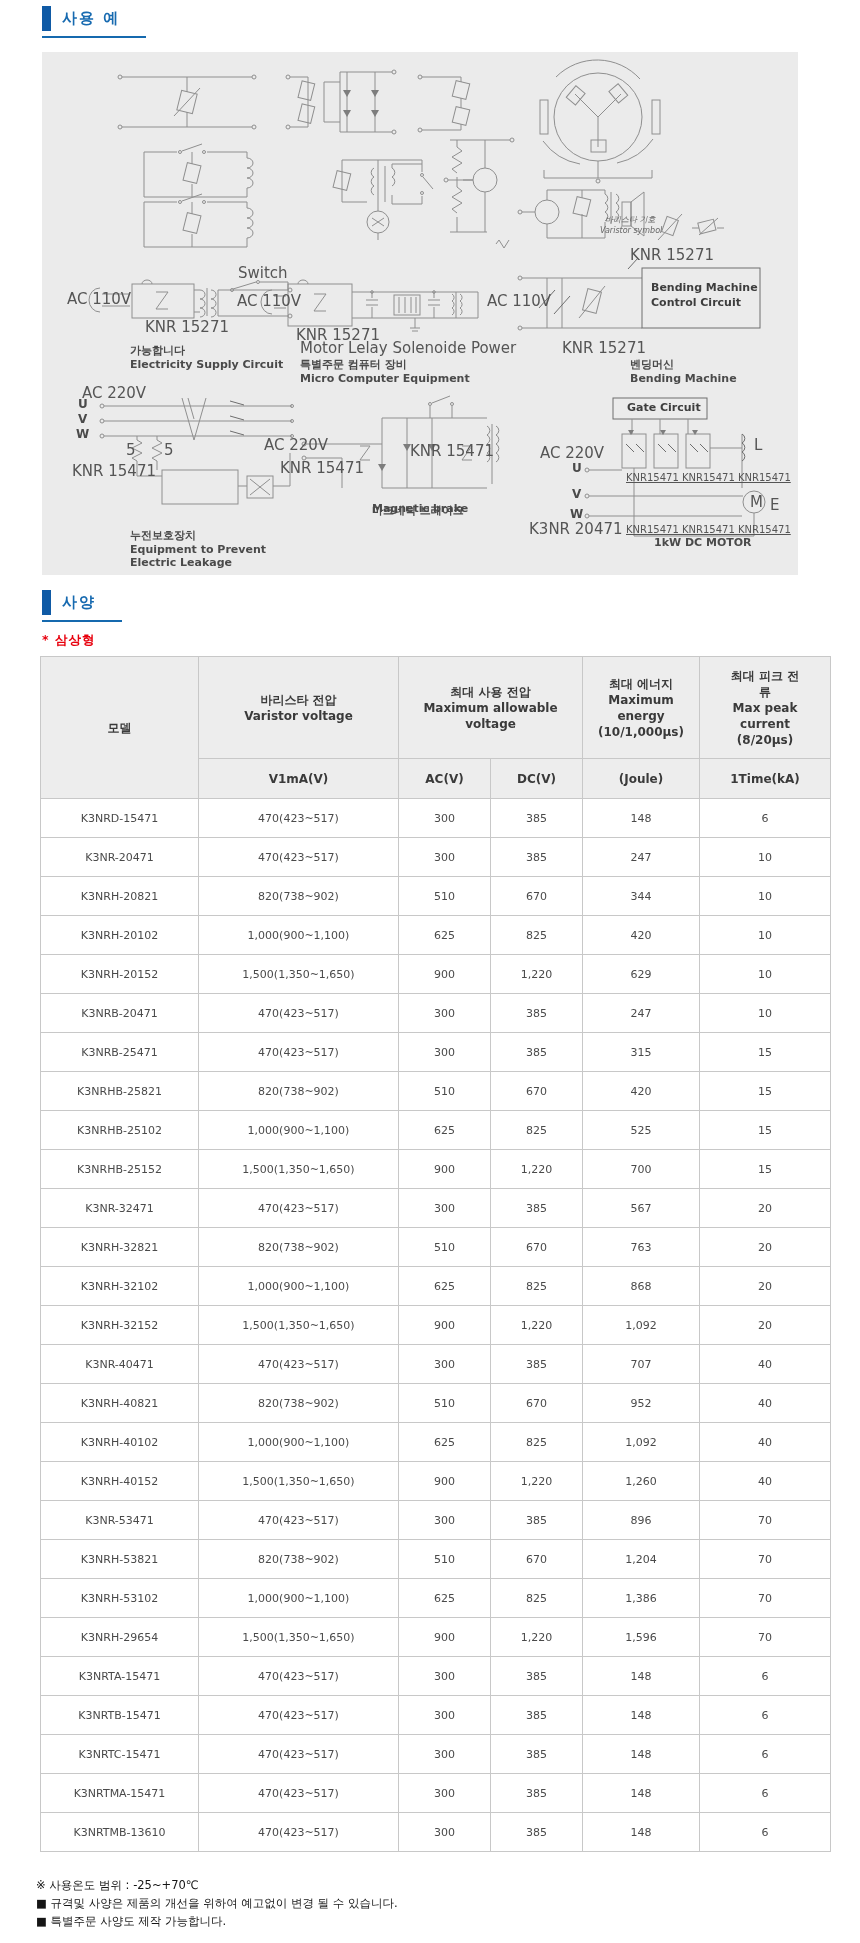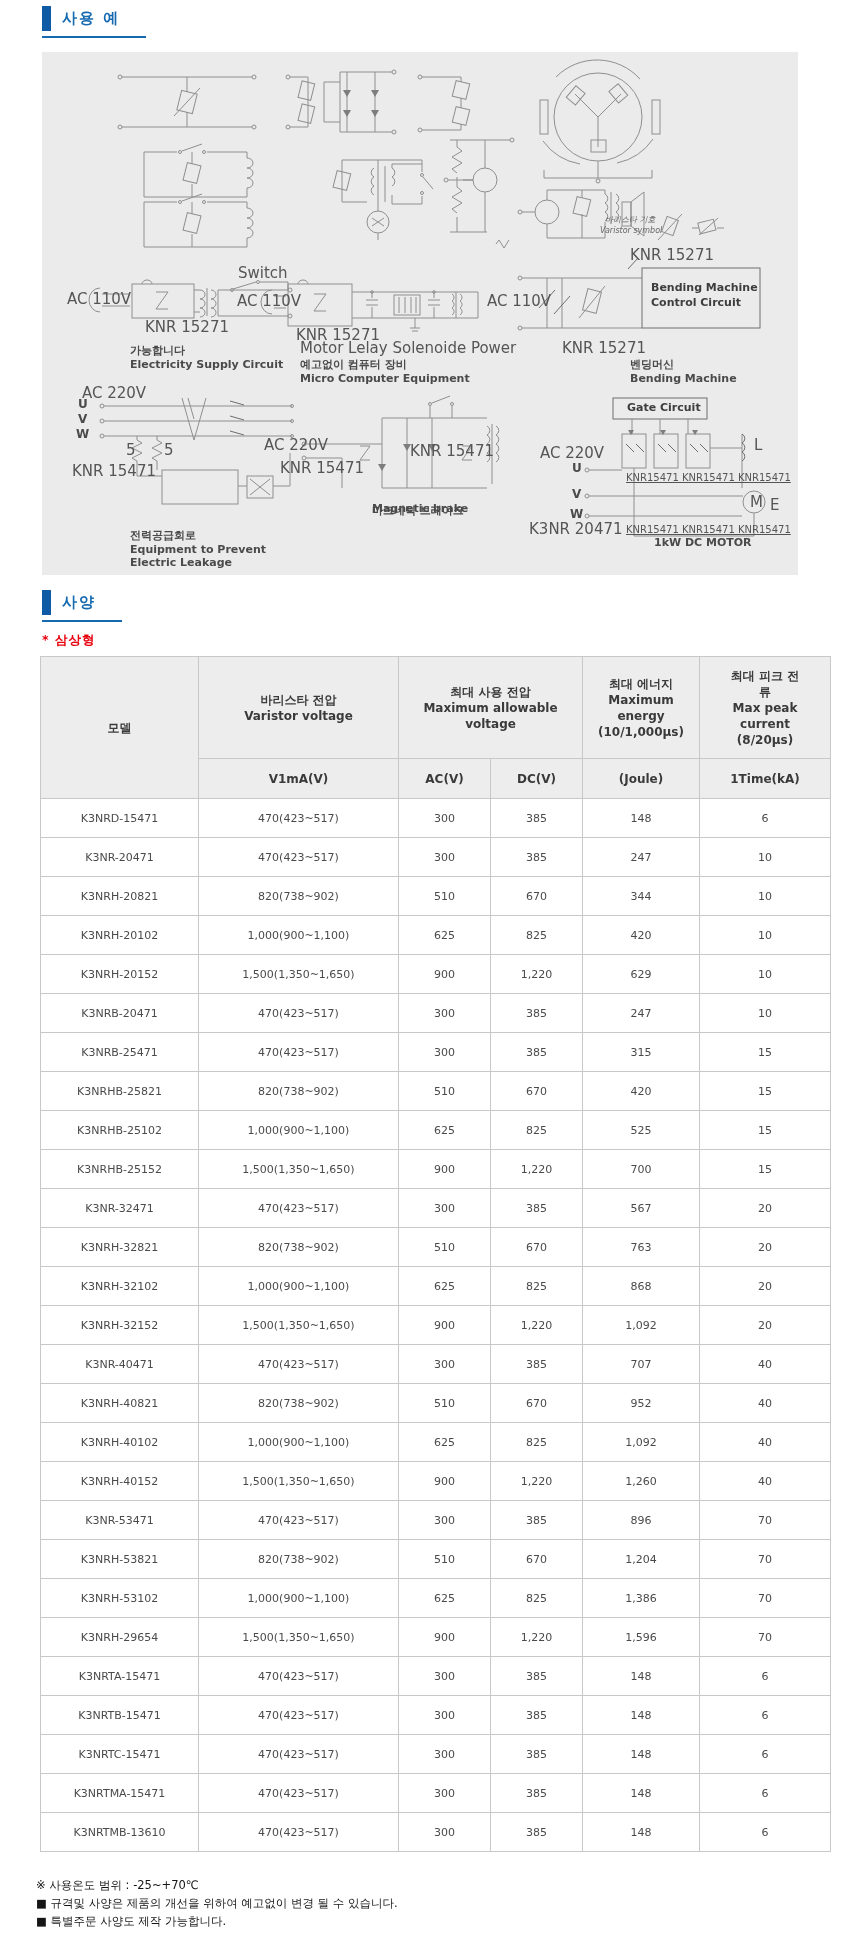--- a/index.html
+++ b/index.html
@@ -264,28 +264,28 @@
   <span class="cap" style="left:88px;top:96px">가능합니다</span>
   <span class="cap" style="left:88px;top:110px">Electricity Supply Circuit</span>
 
   <span class="lbl" style="left:40px;top:140px">AC 220V</span>
   <span class="lbl ph" style="left:36px;top:151px">U</span>
   <span class="lbl ph" style="left:36px;top:166px">V</span>
   <span class="lbl ph" style="left:34px;top:181px">W</span>
   <span class="lbl" style="left:84px;top:197px">5</span>
   <span class="lbl" style="left:122px;top:197px">5</span>
   <span class="lbl" style="left:30px;top:218px">KNR 15471</span>
-  <span class="cap" style="left:88px;top:281px">전력공급회로</span>
+  <span class="cap" style="left:88px;top:281px">누전보호장치</span>
   <span class="cap" style="left:88px;top:295px">Equipment to Prevent</span>
   <span class="cap" style="left:88px;top:308px">Electric Leakage</span>
 
   <span class="lbl" style="left:195px;top:48px">AC 110V</span>
   <span class="lbl" style="left:254px;top:82px">KNR 15271</span>
   <span class="lbl" style="left:258px;top:95px">Motor Lelay Solenoide Power</span>
-  <span class="cap" style="left:258px;top:110px">예고없이 컴퓨터 장비</span>
+  <span class="cap" style="left:258px;top:110px">특별주문 컴퓨터 장비</span>
   <span class="cap" style="left:258px;top:124px">Micro Computer Equipment</span>
 
   <span class="lbl" style="left:222px;top:192px">AC 220V</span>
   <span class="lbl" style="left:238px;top:215px">KNR 15471</span>
   <span class="lbl" style="left:368px;top:198px">KNR 15471</span>
   <span class="cap" style="left:330px;top:256px">마크네틱 브레이크</span>
   <span class="cap" style="left:330px;top:254px">Magnetic brake</span>
 
   <span class="lbl" style="left:588px;top:2px">KNR 15271</span>
   <span class="boxtxt" style="left:609px;top:33px">Bending Machine</span>

